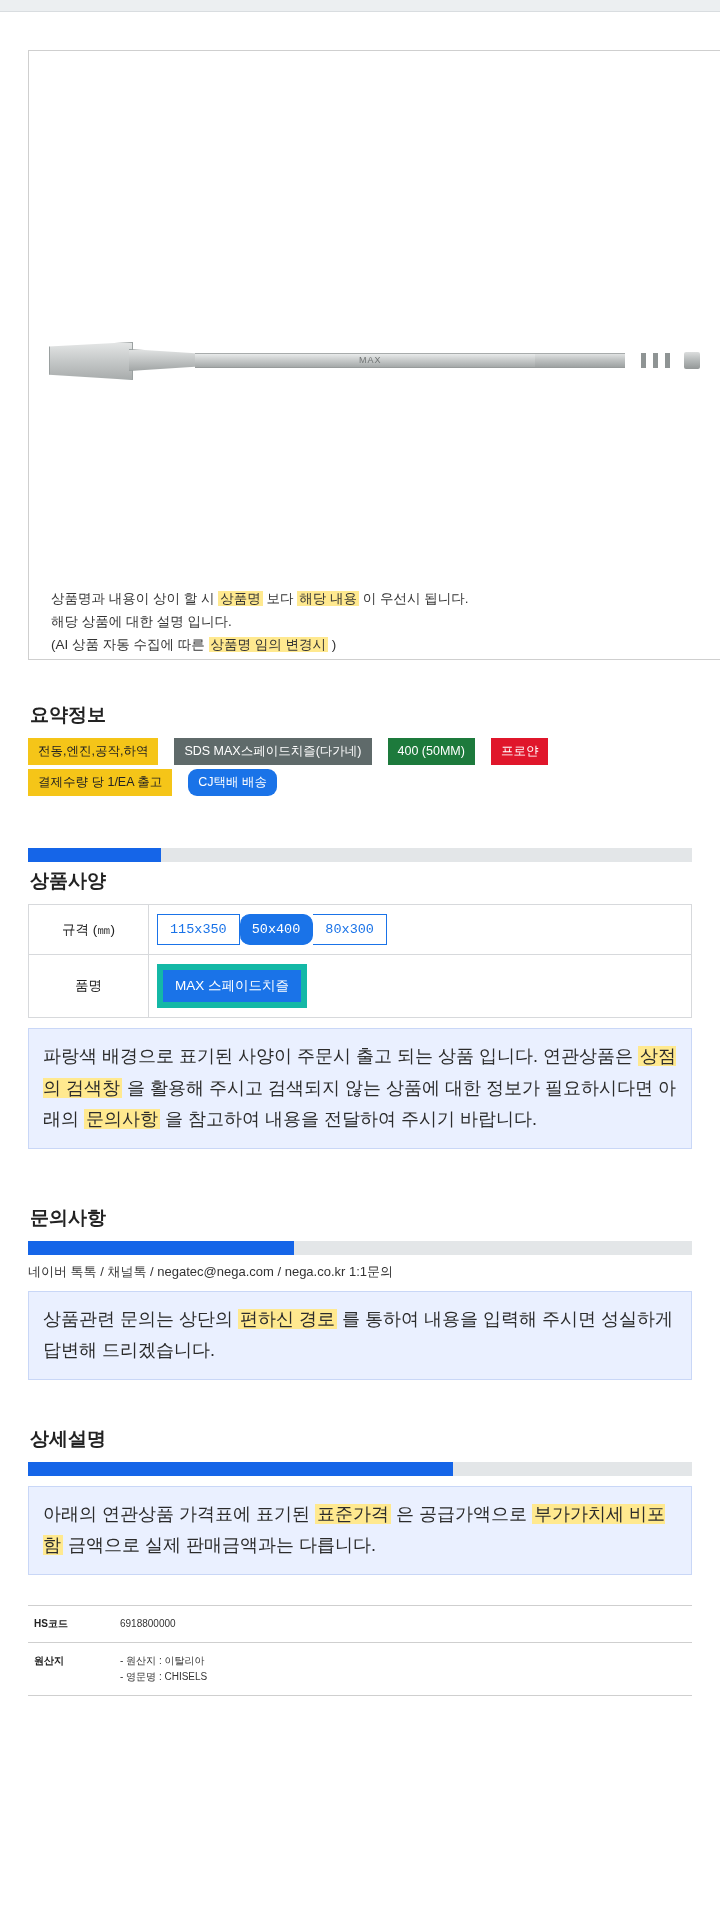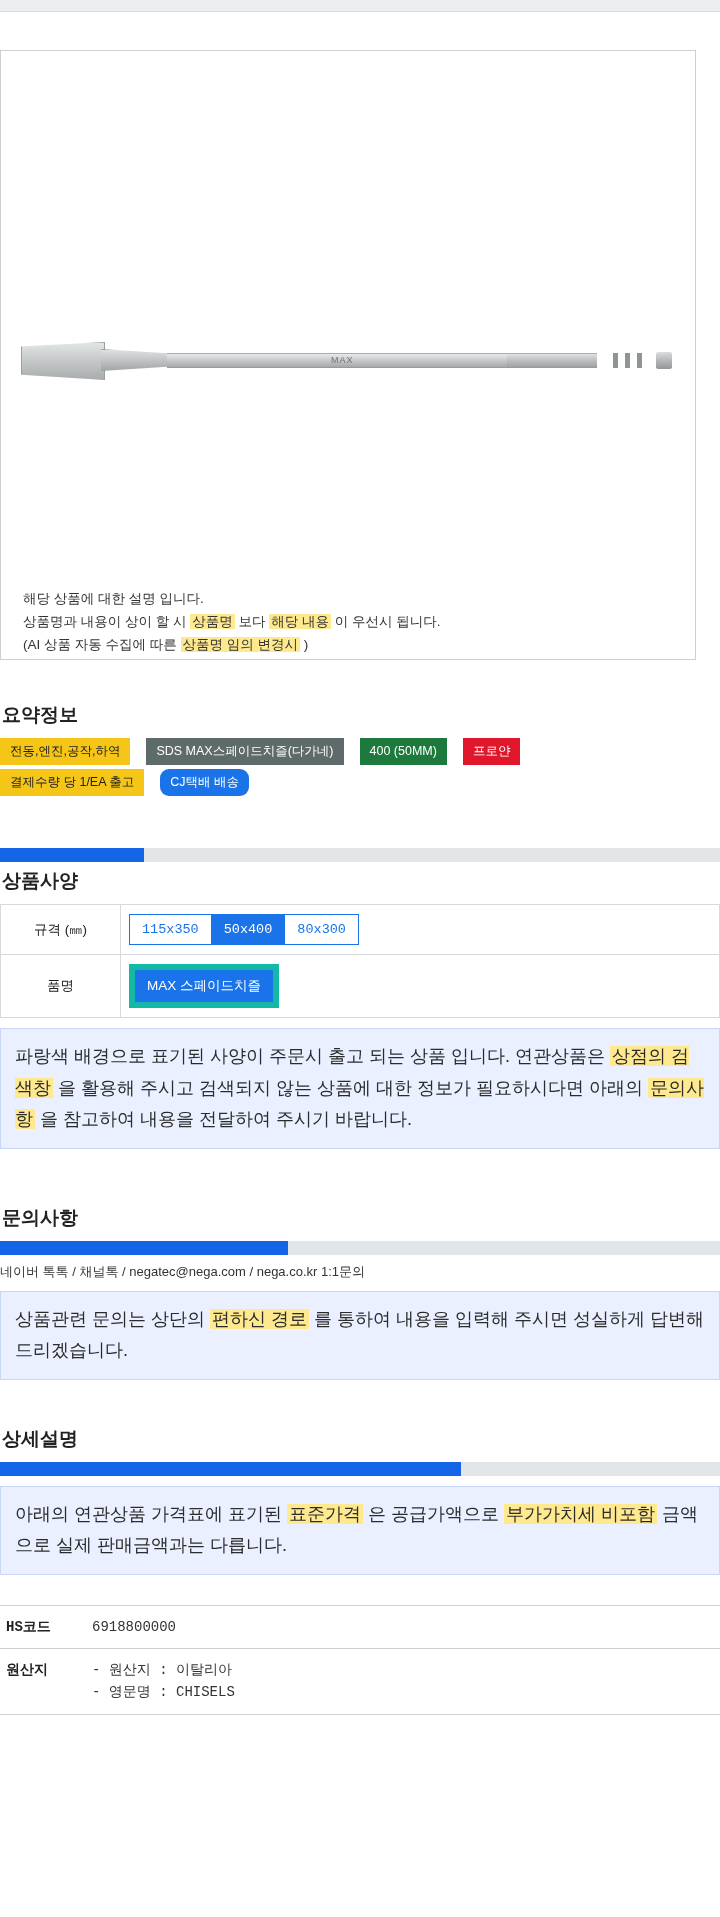--- a/index.html
+++ b/index.html
@@ -10,21 +10,21 @@
   }
   body { width: 720px; }
   .page { width: 720px; position: relative; }
 
   .topbar {
     height: 12px;
     background: #eceff1;
     border-bottom: 1px solid #d9dde0;
   }
 
-  .content { padding: 0 0; margin-top: 33px; }
+  .content { padding: 0 28px; margin-top: 33px; }
 
   
   .product-card {
     margin: 38px 0 0 0;
     border: 1px solid #cfcfcf;
     background: #fff;
     width: 696px;
     height: 610px;
     position: relative;
   }
@@ -163,21 +163,21 @@
   .opt-row { display: flex; gap: 0; }
   .opt {
     border: 1px solid #1a73e8;
     color: #1a73e8;
     padding: 7px 12px;
     font-size: 13.5px;
     background: #fff;
     white-space: nowrap;
     font-family: Liberation Mono, monospace;
   }
-  .opt.active { background: #1a73e8; color: #fff; }
+  .opt.active { background: #1a73e8; color: #fff; border-radius: 10px; }
   .opt + .opt { border-left: none; }
   .single-opt {
     display: inline-block;
     background: #1a73e8;
     color: #fff;
     border: 6px solid #14b8a6;
     padding: 7px 12px;
     font-size: 13.5px;
   }
 
@@ -196,22 +196,21 @@
     margin-top: 8px;
     font-size: 13px;
     color: #333;
   }
 
   
   table.info {
     width: 100%;
     border-collapse: collapse;
     margin-top: 30px;
-    font-size: 14px;
-    font-family: Liberation Mono, monospace;
+    font-size: 10px;
   }
   table.info td {
     border-top: 1px solid #cfcfcf;
     border-bottom: 1px solid #cfcfcf;
     padding: 10px 6px;
     vertical-align: top;
     line-height: 1.6;
   }
   td.info-key { width: 86px; font-weight: bold; color: #222; }
   td.info-val { color: #333; }
@@ -235,24 +234,24 @@
           <div class="shaft2"></div>
           <div class="sds-groove" style="left:612px;width:5px;"></div>
           <div class="sds-groove" style="left:624px;width:5px;"></div>
           <div class="sds-groove" style="left:636px;width:5px;"></div>
           <div class="tip-cap"></div>
           <div class="stamp">MAX</div>
         </div>
       </div>
       <div class="desc-block">
         <div>
-          <span>해당 상품에 대한 설명 입니다.</span>
+          <span>상품명과 내용이 상이 할 시 </span><span class="hl">상품명</span><span> 보다 </span><span class="hl">해당 내용</span><span> 이 우선시 됩니다.</span>
         </div>
         <div>
-          <span>상품명과 내용이 상이 할 시 </span><span class="hl">상품명</span><span> 보다 </span><span class="hl">해당 내용</span><span> 이 우선시 됩니다.</span>
+          <span>해당 상품에 대한 설명 입니다.</span>
         </div>
         <div>
           <span>(AI 상품 자동 수집에 따른 </span><span class="hl">상품명 임의 변경시</span><span> )</span>
         </div>
       </div>
     </div>
 
     <h2 class="sec">요약정보</h2>
     <div class="chips">
       <span class="chip yellow">전동,엔진,공작,하역</span>

